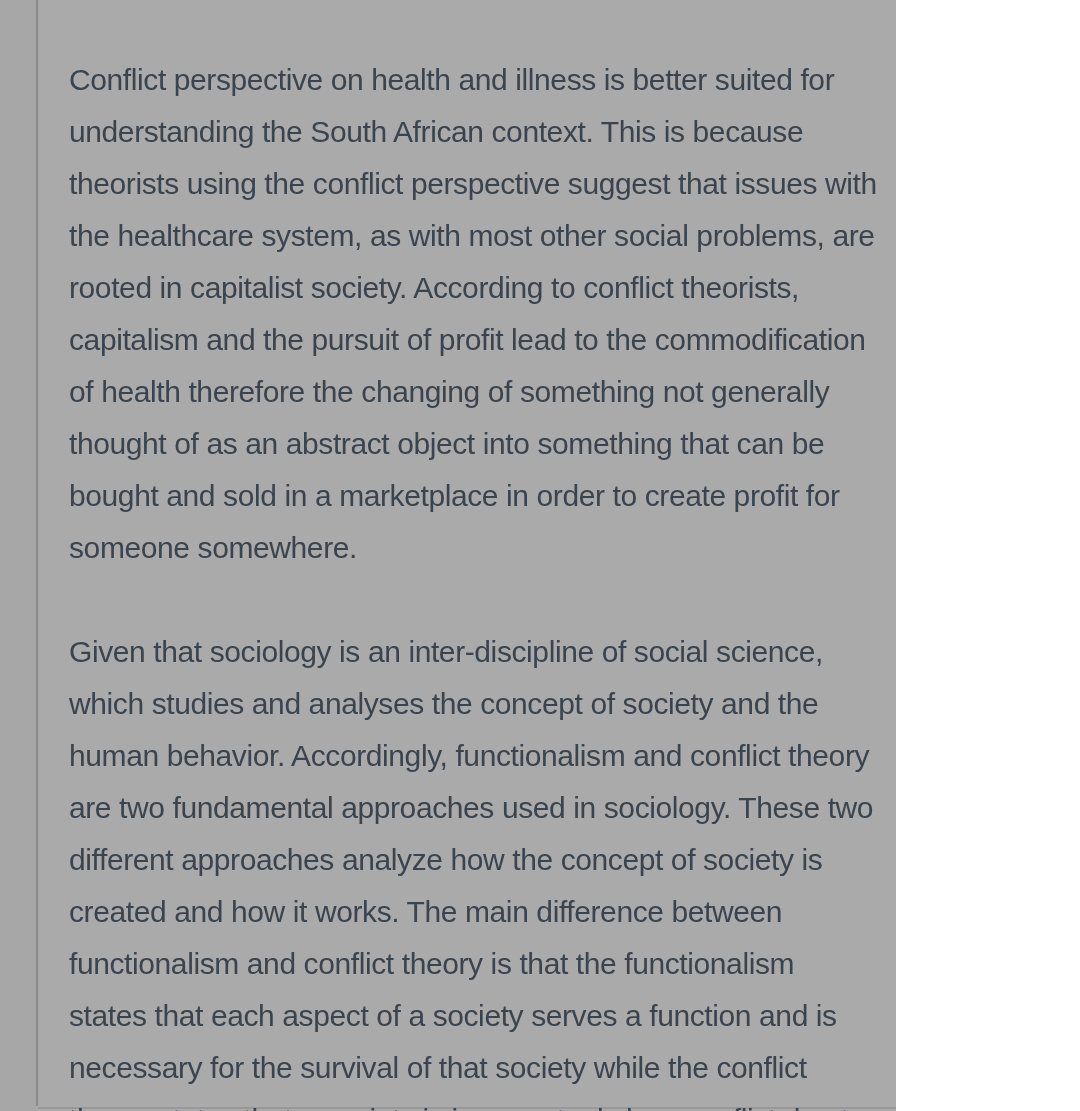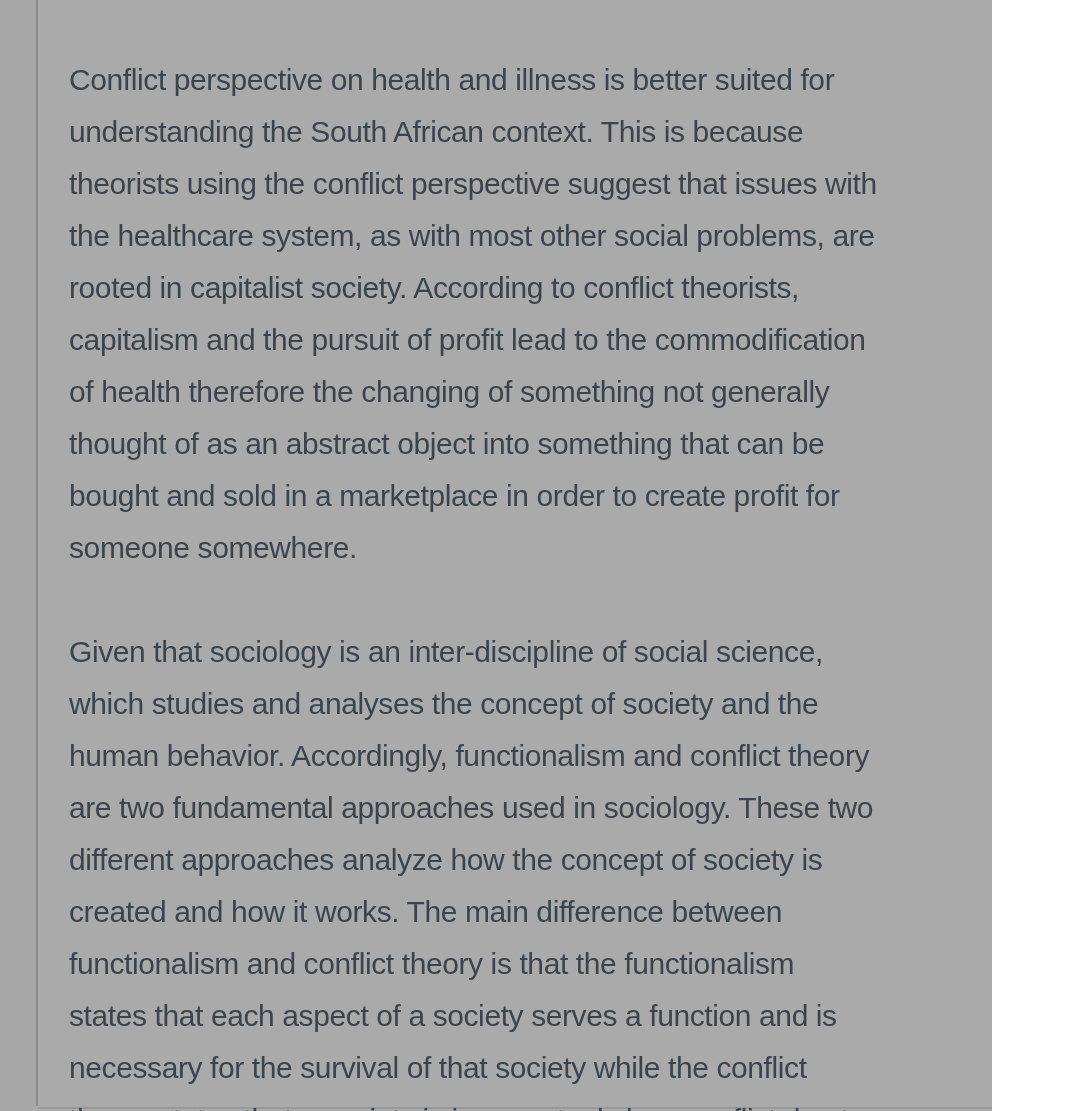--- a/index.html
+++ b/index.html
@@ -1,21 +1,21 @@
 <!DOCTYPE html>
 <html><head>
 <meta charset="utf-8">
 <style>
   html, body {
     margin: 0;
     padding: 0;
   }
   .screen {
     position: relative;
-    width: 992px;
+    width: 896px;
     height: 1111px;
     background: #aaaaaa;
     overflow: hidden;
     font-family: "Liberation Sans", "DejaVu Sans", sans-serif;
   }
   .left-gutter {
     position: absolute;
     left: 0; top: 0;
     width: 36px; height: 1111px;
     background: #a7a7a7;

